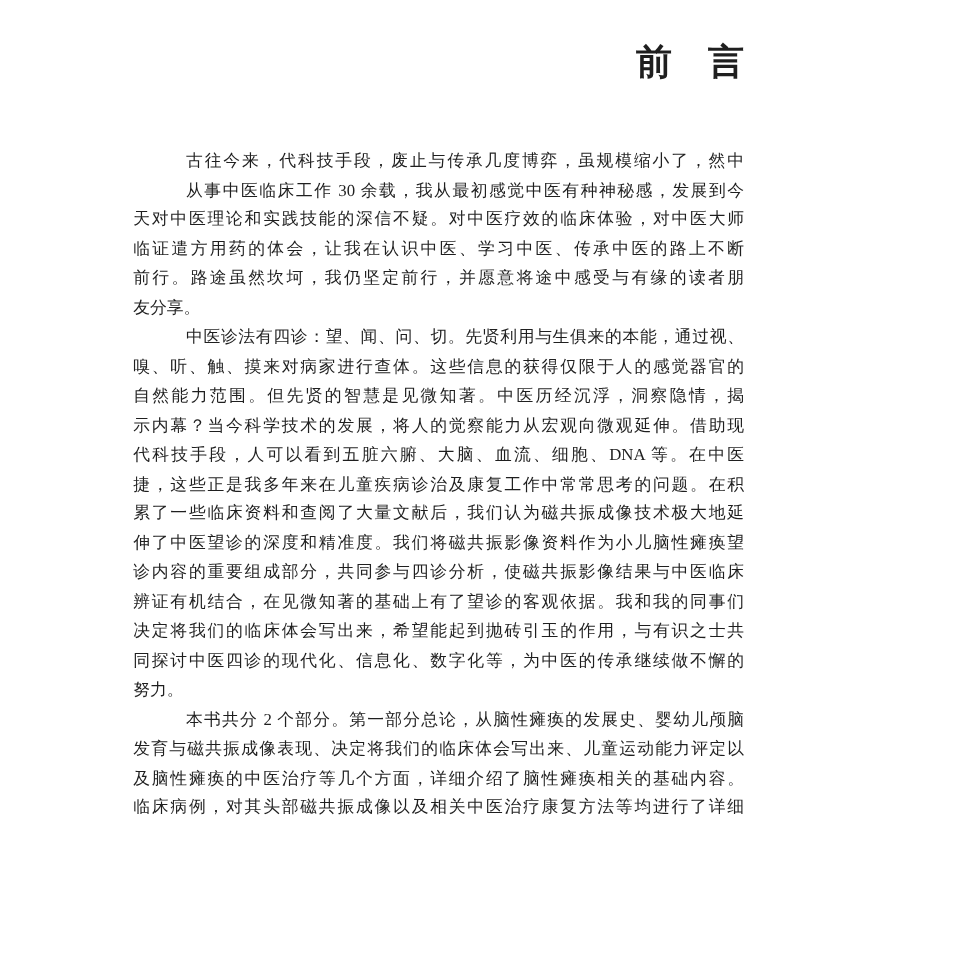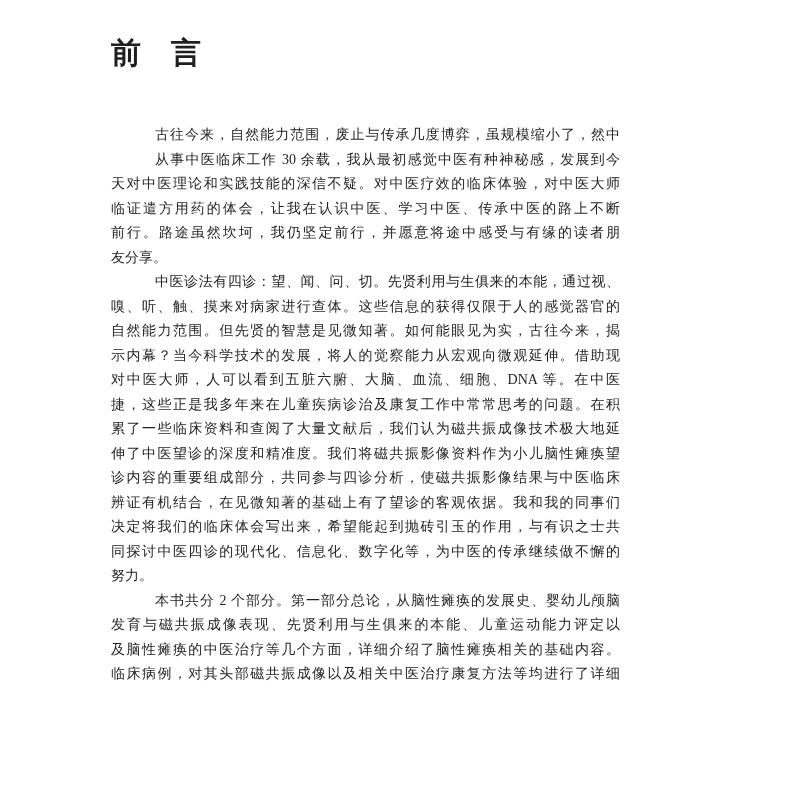--- a/index.html
+++ b/index.html
@@ -14,21 +14,21 @@
     background: #ffffff;
     overflow: hidden;
     font-family: "Liberation Serif", "DejaVu Serif", serif;
     color: #1f1f1f;
   }
   .page-title {
     position: absolute;
     left: 111px;
     top: 34px;
     width: 509px;
-    text-align: left;
+    text-align: right;
     font-size: 30px;
     font-weight: bold;
     line-height: 38px;
     white-space: pre;
   }
   .page-body {
     position: absolute;
     left: 111px;
     top: 123px;
     width: 509px;
@@ -52,44 +52,44 @@
     text-align-last: left;
   }
 </style>
 </head>
 <body>
 
 <div class="page">
   <div class="page-title">前　言</div>
   <div class="page-body">
       <div class="paragraph">
-        <div class="line first">古往今来，自然能力范围，废止与传承几度博弈，虽规模缩小了，然中</div>
+        <div class="line first">古往今来，代科技手段，废止与传承几度博弈，虽规模缩小了，然中</div>
       </div>
       <div class="paragraph">
         <div class="line first">从事中医临床工作 30 余载，我从最初感觉中医有种神秘感，发展到今</div>
         <div class="line">天对中医理论和实践技能的深信不疑。对中医疗效的临床体验，对中医大师</div>
         <div class="line">临证遣方用药的体会，让我在认识中医、学习中医、传承中医的路上不断</div>
         <div class="line">前行。路途虽然坎坷，我仍坚定前行，并愿意将途中感受与有缘的读者朋</div>
         <div class="line end">友分享。</div>
       </div>
       <div class="paragraph">
         <div class="line first">中医诊法有四诊：望、闻、问、切。先贤利用与生俱来的本能，通过视、</div>
         <div class="line">嗅、听、触、摸来对病家进行查体。这些信息的获得仅限于人的感觉器官的</div>
-        <div class="line">自然能力范围。但先贤的智慧是见微知著。如何能眼见为实，古往今来，揭</div>
+        <div class="line">自然能力范围。但先贤的智慧是见微知著。中医历经沉浮，洞察隐情，揭</div>
         <div class="line">示内幕？当今科学技术的发展，将人的觉察能力从宏观向微观延伸。借助现</div>
-        <div class="line">对中医大师，人可以看到五脏六腑、大脑、血流、细胞、DNA 等。在中医</div>
+        <div class="line">代科技手段，人可以看到五脏六腑、大脑、血流、细胞、DNA 等。在中医</div>
         <div class="line">捷，这些正是我多年来在儿童疾病诊治及康复工作中常常思考的问题。在积</div>
         <div class="line">累了一些临床资料和查阅了大量文献后，我们认为磁共振成像技术极大地延</div>
         <div class="line">伸了中医望诊的深度和精准度。我们将磁共振影像资料作为小儿脑性瘫痪望</div>
         <div class="line">诊内容的重要组成部分，共同参与四诊分析，使磁共振影像结果与中医临床</div>
         <div class="line">辨证有机结合，在见微知著的基础上有了望诊的客观依据。我和我的同事们</div>
         <div class="line">决定将我们的临床体会写出来，希望能起到抛砖引玉的作用，与有识之士共</div>
         <div class="line">同探讨中医四诊的现代化、信息化、数字化等，为中医的传承继续做不懈的</div>
         <div class="line end">努力。</div>
       </div>
       <div class="paragraph">
         <div class="line first">本书共分 2 个部分。第一部分总论，从脑性瘫痪的发展史、婴幼儿颅脑</div>
-        <div class="line">发育与磁共振成像表现、先贤利用与生俱来的本能、儿童运动能力评定以</div>
+        <div class="line">发育与磁共振成像表现、决定将我们的临床体会写出来、儿童运动能力评定以</div>
         <div class="line">及脑性瘫痪的中医治疗等几个方面，详细介绍了脑性瘫痪相关的基础内容。</div>
         <div class="line">临床病例，对其头部磁共振成像以及相关中医治疗康复方法等均进行了详细</div>
       </div>
     </div>
 </div>
 
 </body></html>

